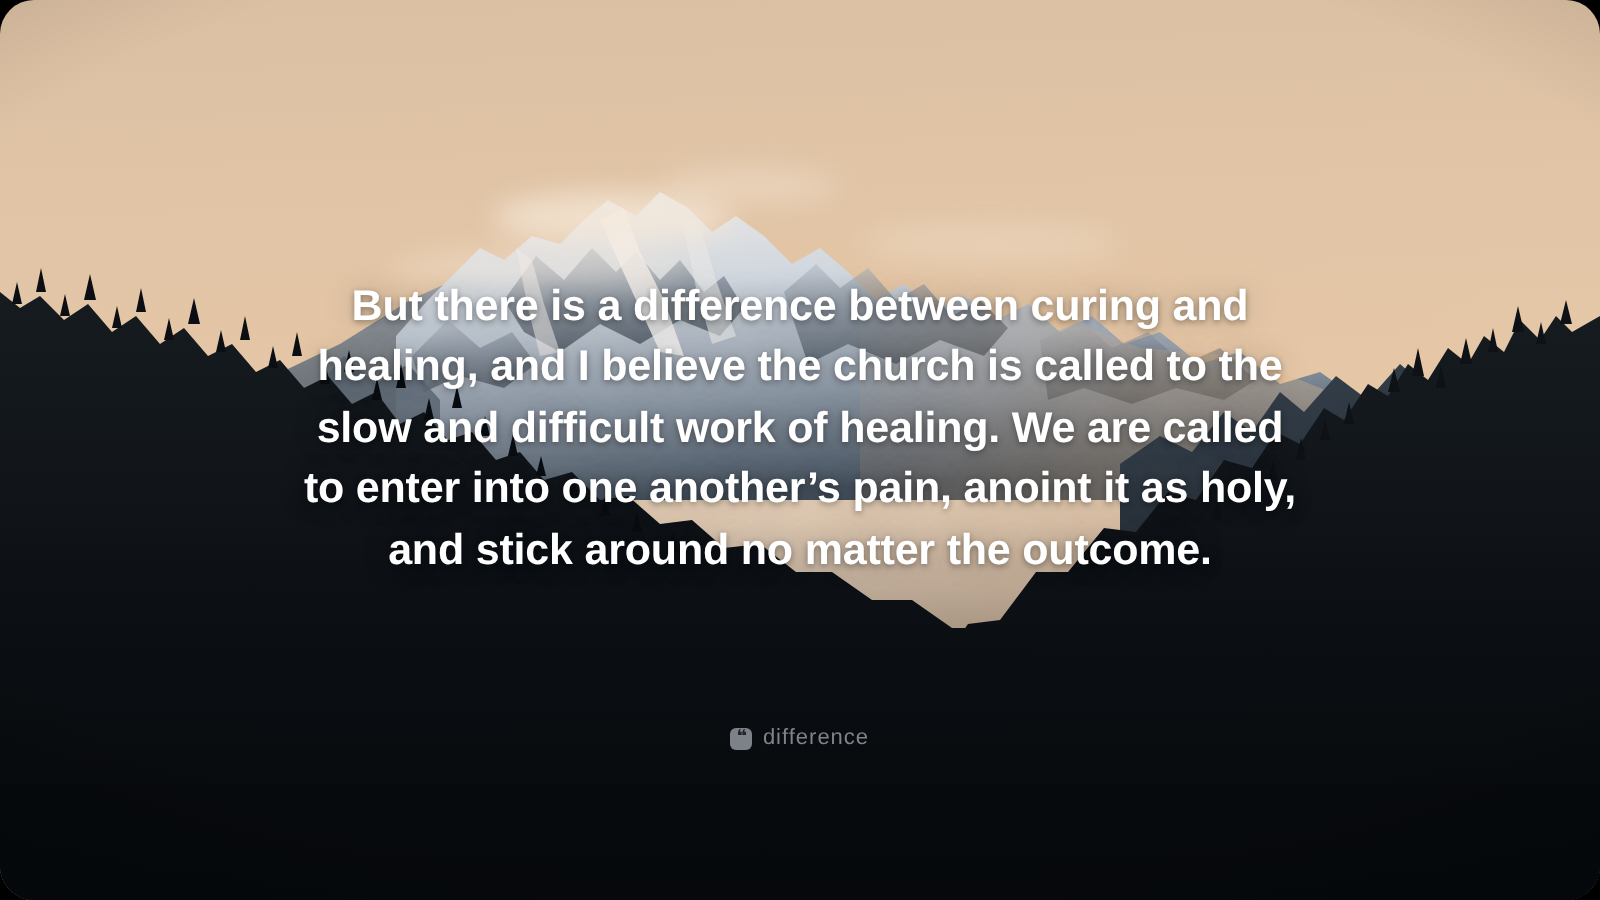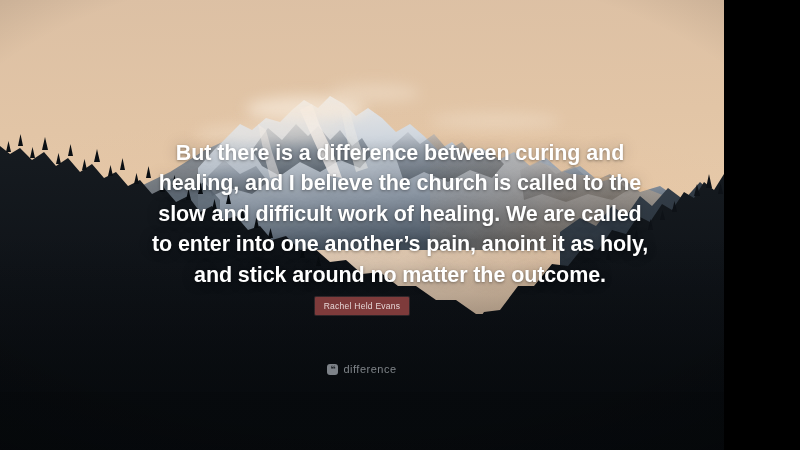--- a/index.html
+++ b/index.html
@@ -2,25 +2,26 @@
 <html><head>
 <meta charset="utf-8">
 <style>
   html, body {
     margin: 0;
     padding: 0;
     background: #000;
   }
   #stage {
     position: relative;
-    width: 724px;
+    width: 800px;
     height: 450px;
     overflow: hidden;
     font-family: "Liberation Sans", sans-serif;
     background: #0d1115;
+    border-radius: 17px;
   }
 
   
   .sky {
     position: absolute;
     inset: 0;
     background:
       radial-gradient(120% 90% at 50% 88%, rgba(235,200,166,0.95) 0%, rgba(228,192,158,0.55) 40%, rgba(0,0,0,0) 72%),
       linear-gradient(178deg, #dcc0a4 0%, #e2c5a6 28%, #e8cbaa 55%, #edd2b2 78%, #eed6b8 100%);
   }
@@ -259,23 +260,20 @@
     <rect x="0" y="392" width="800" height="58" fill="#080b0e"></rect>
   </svg>
 
   <div class="vignette"></div>
   <div class="vignette-edge"></div>
 
   <div class="content">
 
     <div class="quote">But there is a difference between curing and healing, and I believe the church is called to the slow and difficult work of healing. We are called to enter into one another’s pain, anoint it as holy, and stick around no matter the outcome.</div>
 
-    <div class="author-row">
-      <span class="author-badge">Rachel Held Evans</span>
-    </div>
 
     <div class="watermark">
       <span class="wm-icon">❝</span>
       <span class="wm-text">difference</span>
     </div>
 
   </div>
 </div>
 
 </body></html>

